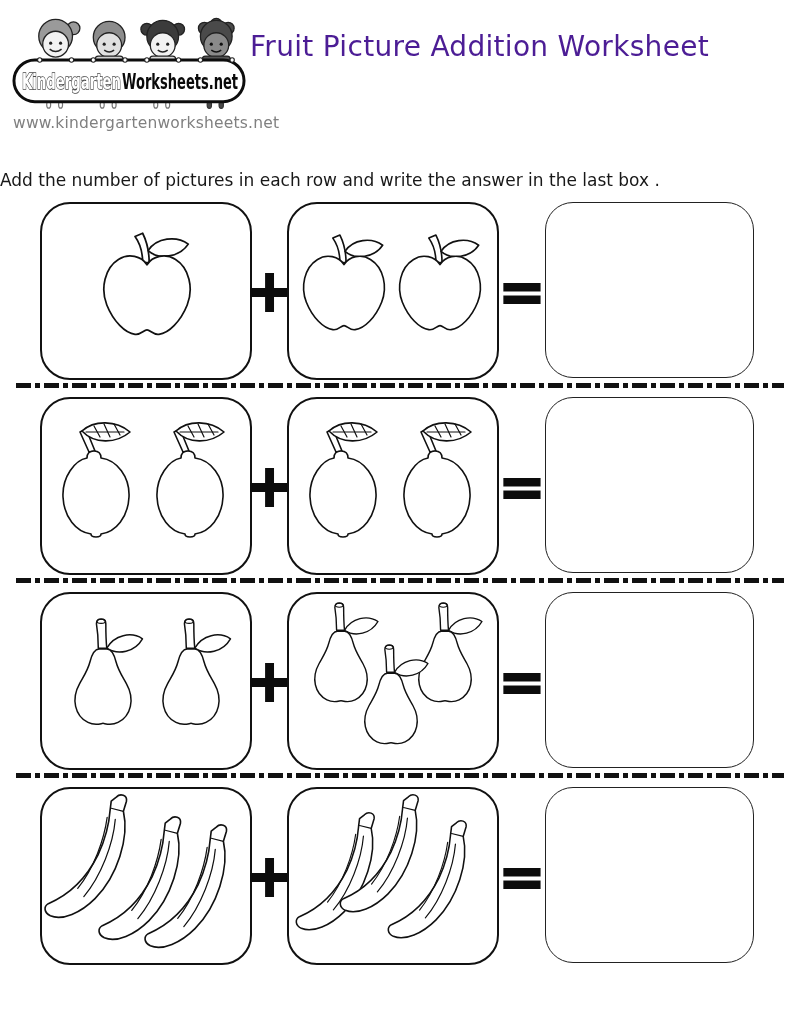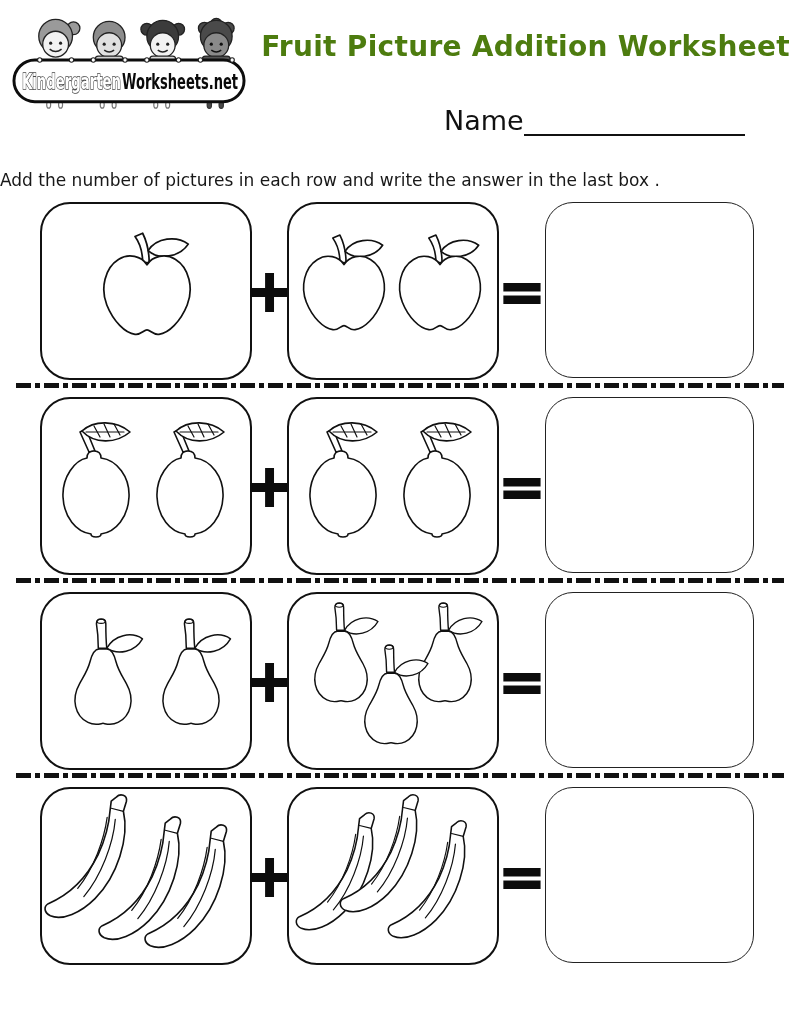--- a/index.html
+++ b/index.html
@@ -3,22 +3,22 @@
 <meta charset="utf-8">
 <style>
   html,body{margin:0;padding:0;background:#fff;}
   .sheet{position:relative;width:800px;height:1035px;background:#ffffff;overflow:hidden;
          font-family:"DejaVu Sans","Liberation Sans",sans-serif;color:#161616;}
 
   
   .logo-svg{position:absolute;left:10px;top:12px;width:238px;height:98px;}
   .site-url{position:absolute;left:13px;top:114px;width:250px;font-size:15.5px;color:#808080;
             letter-spacing:.2px;}
-  .page-title{position:absolute;left:250px;top:30px;width:540px;text-align:right;
-              font-size:28px;font-weight:700;color:#4d7c0f;letter-spacing:.3px;}
+  .page-title{position:absolute;left:250px;top:30px;width:540px;text-align:left;
+              font-size:28px;font-weight:400;color:#4c1d95;letter-spacing:.3px;}
   .name-block{position:absolute;left:444px;top:104px;width:301px;display:flex;align-items:flex-end;}
   .name-label{font-size:27px;color:#111;}
   .name-line{flex:1;border-bottom:2px solid #111;height:30px;}
 
   .instruction{position:absolute;left:0;top:170px;width:100%;text-align:left;
                font-size:17px;color:#181818;}
 
   
   .row{position:absolute;left:40px;width:715px;height:178px;}
   .fruit-box,.answer-box{position:absolute;top:0;height:174px;background:#fff;overflow:hidden;}
@@ -151,27 +151,24 @@
         <circle cx="116" cy="48" r="2.2"></circle>
       <circle cx="138" cy="48" r="2.2"></circle>
         <circle cx="170" cy="48" r="2.2"></circle>
       <circle cx="192" cy="48" r="2.2"></circle>
         <circle cx="224" cy="48" r="2.2"></circle>
     </g>
     <text class="logo-txt1" x="12" y="77" textLength="100" lengthAdjust="spacingAndGlyphs">Kindergarten</text>
     <text class="logo-txt2" x="113" y="77" textLength="117" lengthAdjust="spacingAndGlyphs">Worksheets.net</text>
   </svg>
 
+  <div class="site-url">www.kindergartenworksheets.net</div>
 
   <div class="page-title">Fruit Picture Addition Worksheet</div>
 
-  <div class="name-block">
-    <span class="name-label">Name</span>
-    <span class="name-line"></span>
-  </div>
 
   <div class="instruction">Add the number of pictures in each row and write the answer in the last box .</div>
 
   <div id="rows">
       <div class="row" style="top: 202px;">
         <div class="fruit-box box-left">
           <svg viewBox="0 0 100 116" class="fruit" style="left: 50px; top: 26px; width: 110px; height: 126px;">
             <use href="#sym-apple"></use>
           </svg>
         </div>

